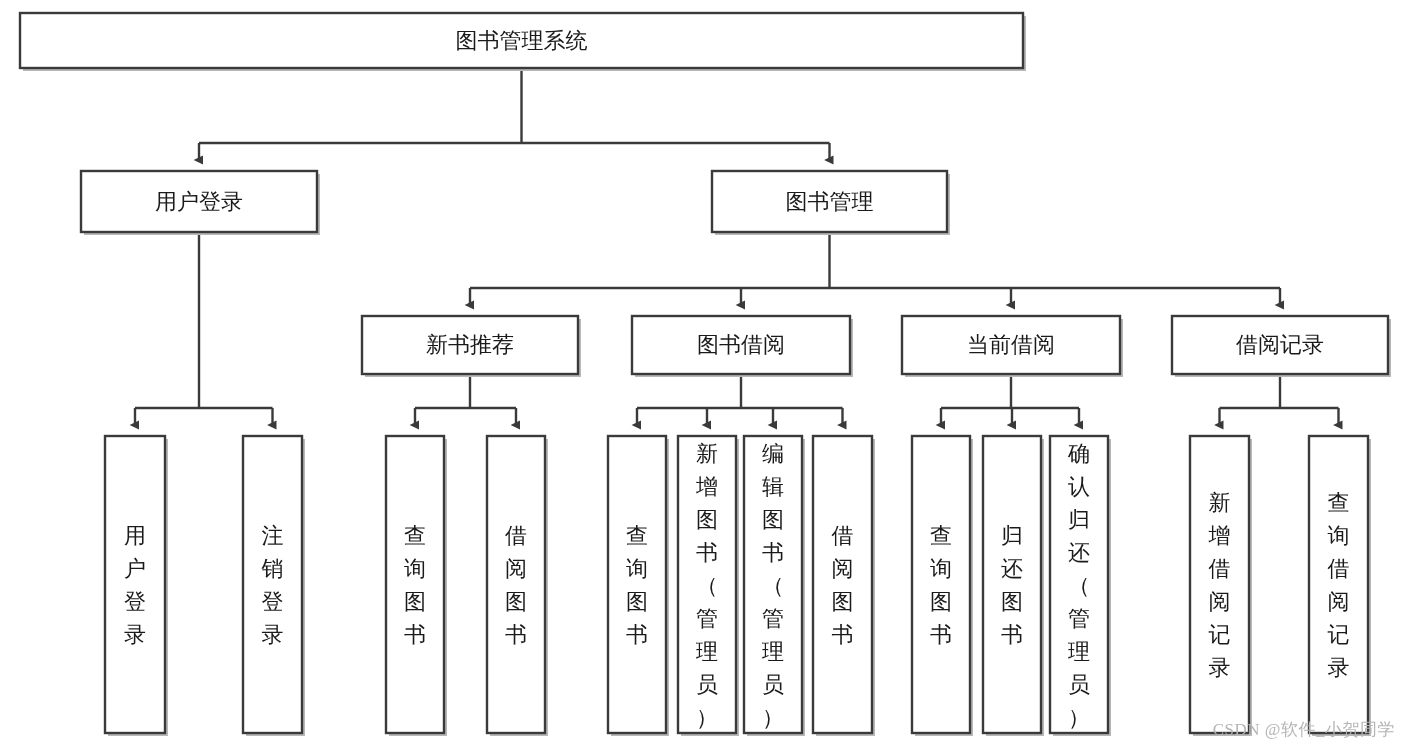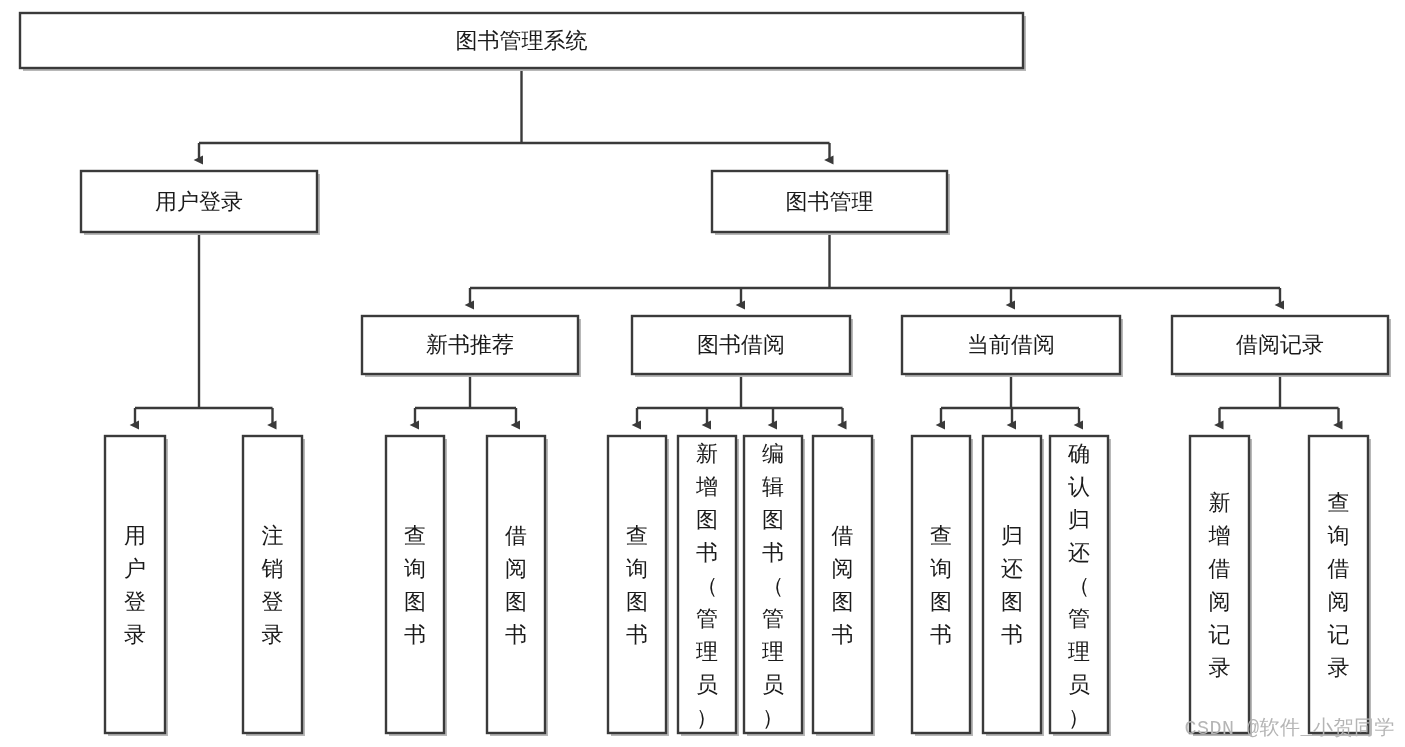--- a/index.html
+++ b/index.html
@@ -53,22 +53,22 @@
   .node-label-vertical {
     fill: #1a1a1a;
     font-family: "DejaVu Sans", "Liberation Sans", sans-serif;
     font-size: 22px;
     text-anchor: middle;
   }
   .watermark {
     position: absolute;
     right: 10px;
     bottom: 6px;
-    font-family: Liberation Mono, monospace;
-    font-size: 20px;
+    font-family: Liberation Serif, serif;
+    font-size: 17px;
     color: #b5b5b5;
     white-space: nowrap;
     letter-spacing: 0.5px;
     user-select: none;
   }
 </style>
 </head>
 <body>
 
 <div id="diagram-root">

